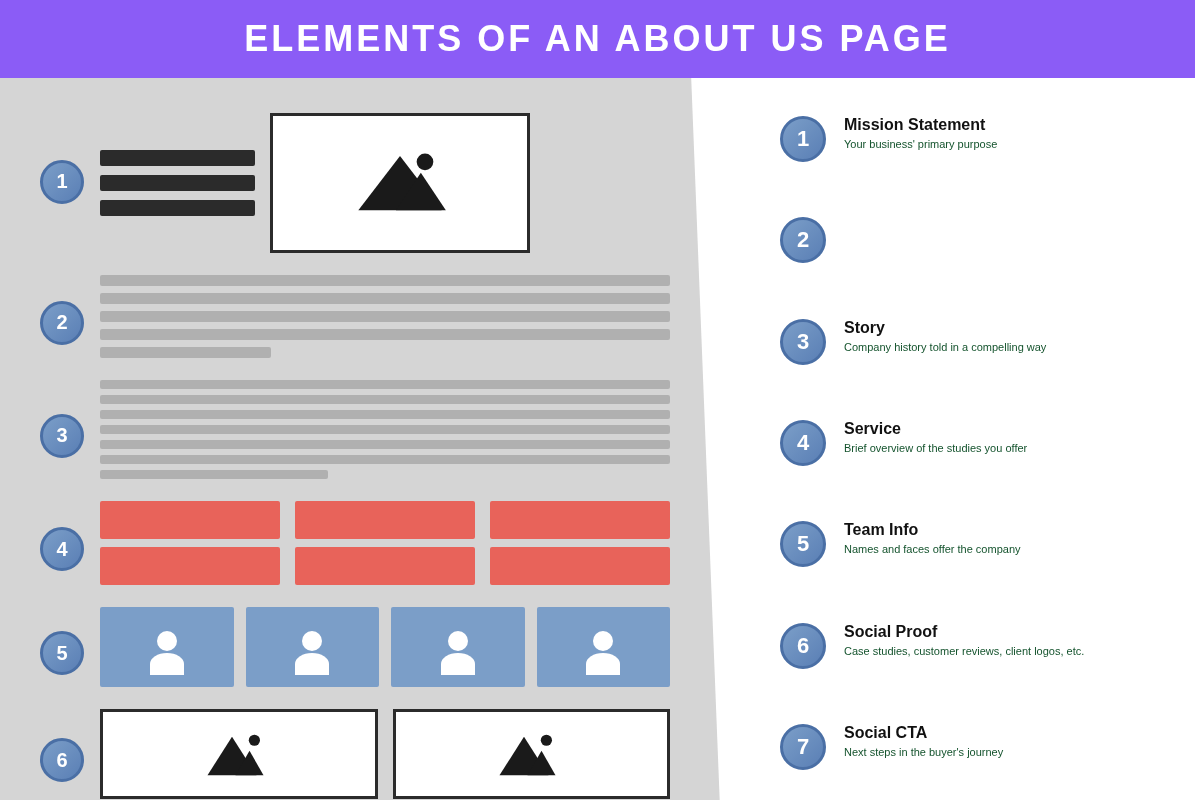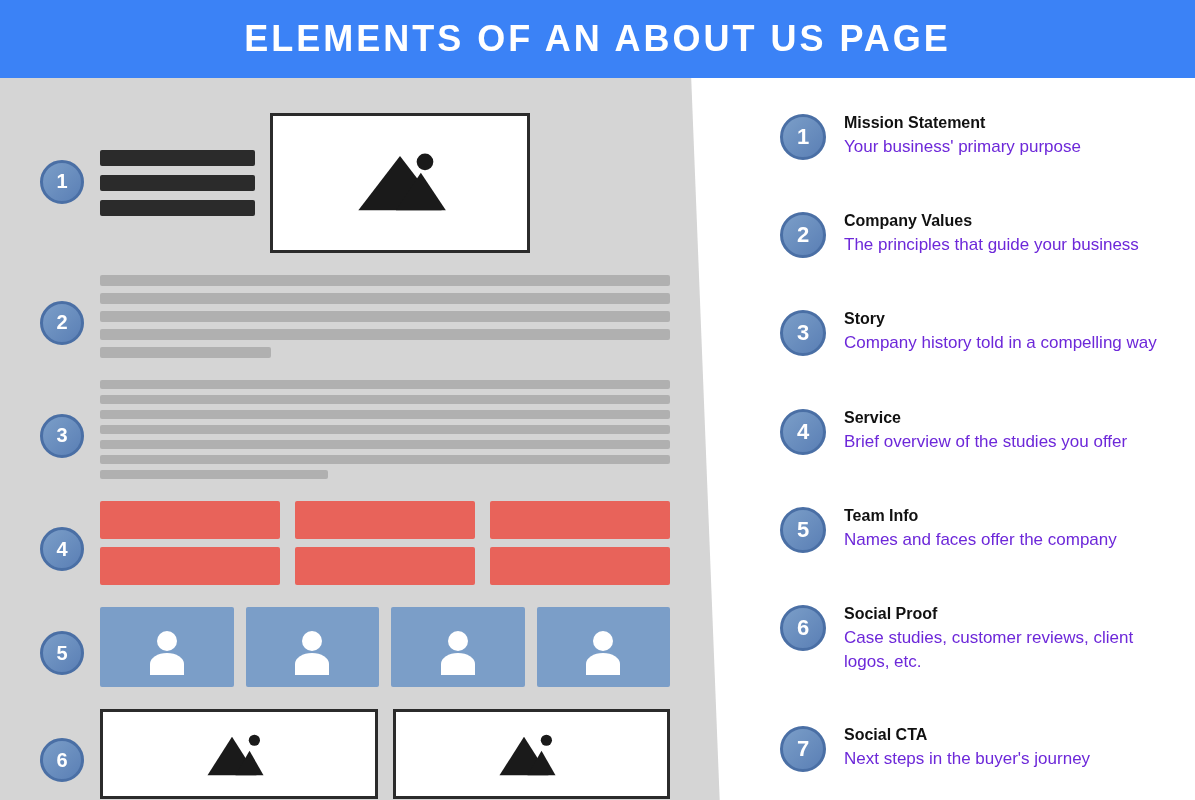--- a/index.html
+++ b/index.html
@@ -6,21 +6,21 @@
     body {
       width: 1195px;
       height: 800px;
       font-family: Arial, sans-serif;
       overflow: hidden;
       background: #fff;
     }
 
     
     .header {
-      background-color: #3b82f6;
+      background-color: #8b5cf6;
       text-align: center;
       padding: 18px 0;
       width: 100%;
     }
     .header h1 {
       color: #fff;
       font-size: 36px;
       font-weight: 900;
       letter-spacing: 3px;
       text-transform: uppercase;
@@ -239,22 +239,22 @@
       flex-shrink: 0;
       border: 3px solid #4a6fa5;
     }
     .right-text h3 {
       font-size: 16px;
       font-weight: bold;
       color: #111;
       margin-bottom: 3px;
     }
     .right-text p {
-      font-size: 17px;
-      color: #6d28d9;
+      font-size: 11px;
+      color: #14532d;
       line-height: 1.4;
     }
   </style>
 </head>
 <body>
 
 <div class="header">
   <h1>ELEMENTS OF AN ABOUT US PAGE</h1>
 </div>
 
@@ -396,24 +396,20 @@
     <div class="right-item">
       <div class="right-badge">1</div>
       <div class="right-text">
         <h3>Mission Statement</h3>
         <p>Your business' primary purpose</p>
       </div>
     </div>
 
     <div class="right-item">
       <div class="right-badge">2</div>
-      <div class="right-text">
-        <h3>Company Values</h3>
-        <p>The principles that guide your business</p>
-      </div>
     </div>
 
     <div class="right-item">
       <div class="right-badge">3</div>
       <div class="right-text">
         <h3>Story</h3>
         <p>Company history told in a compelling way</p>
       </div>
     </div>
 

